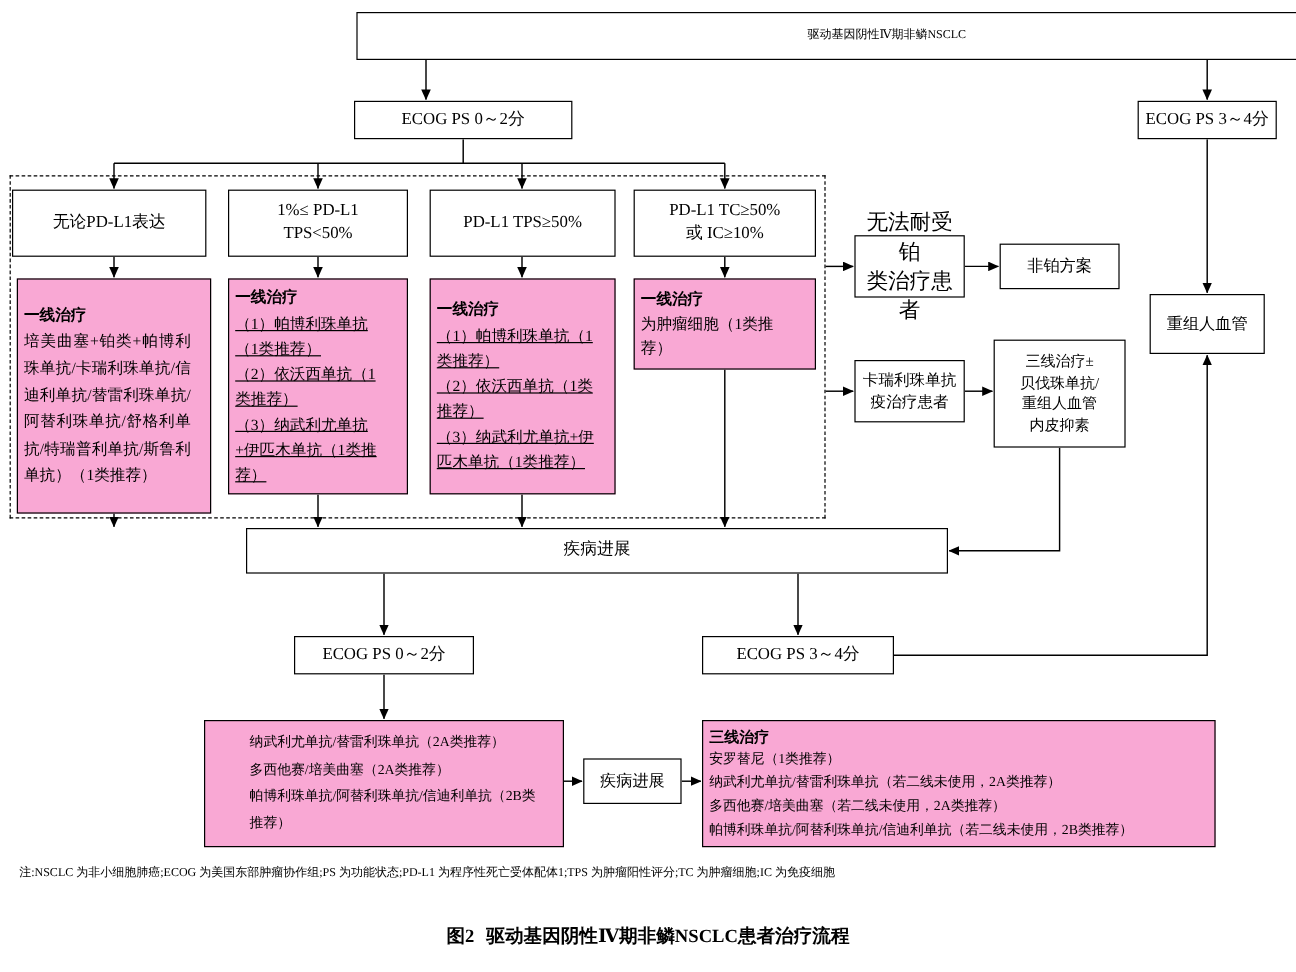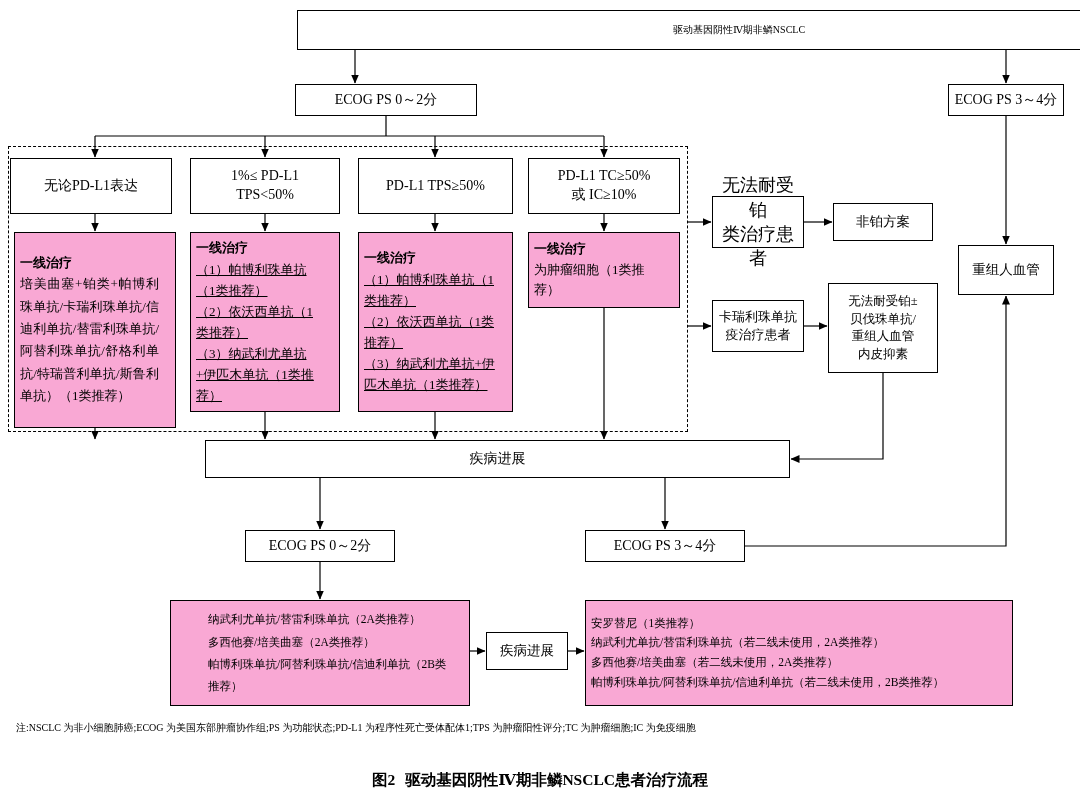--- a/index.html
+++ b/index.html
@@ -118,37 +118,38 @@
   <div class="tbox t4" style="left:528px; top:232px; width:152px; height:76px">
     <div class="ttl">一线治疗</div>
     <div class="body">为肿瘤细胞（1类推荐）</div>
   </div>
 
   <div class="node" style="left:712px; top:196px; width:92px; height:52px; font-size:18px">无法耐受铂
 类治疗患者</div>
   <div class="node" style="left:833px; top:203px; width:100px; height:38px; font-size:13.5px">非铂方案</div>
   <div class="node" style="left:712px; top:300px; width:92px; height:52px; font-size:13px">卡瑞利珠单抗
 疫治疗患者</div>
-  <div class="node" style="left:828px; top:283px; width:110px; height:90px; font-size:12.5px; line-height:1.4">无法耐受铂±
+  <div class="node" style="left:828px; top:283px; width:110px; height:90px; font-size:12.5px; line-height:1.4">三线治疗±
 贝伐珠单抗/
 重组人血管
 内皮抑素</div>
   <div class="node" style="left:958px; top:245px; width:96px; height:50px; font-size:13.5px">重组人血管</div>
 
   <div class="node" style="left:205px; top:440px; width:585px; height:38px">疾病进展</div>
   <div class="node" style="left:245px; top:530px; width:150px; height:32px">ECOG PS 0～2分</div>
   <div class="node" style="left:585px; top:530px; width:160px; height:32px">ECOG PS 3～4分</div>
 
   <div class="tbox sm second" style="left:170px; top:600px; width:300px; height:106px">
     <div class="body">纳武利尤单抗/替雷利珠单抗（2A类推荐）
 多西他赛/培美曲塞（2A类推荐）
 帕博利珠单抗/阿替利珠单抗/信迪利单抗（2B类推荐）</div>
   </div>
   <div class="node" style="left:486px; top:632px; width:82px; height:38px; font-size:13.5px">疾病进展</div>
   <div class="tbox sm third" style="left:585px; top:600px; width:428px; height:106px">
+    <div class="ttl">三线治疗</div>
     <div class="body">安罗替尼（1类推荐）
 纳武利尤单抗/替雷利珠单抗（若二线未使用，2A类推荐）
 多西他赛/培美曲塞（若二线未使用，2A类推荐）
 帕博利珠单抗/阿替利珠单抗/信迪利单抗（若二线未使用，2B类推荐）</div>
   </div>
 
   <div class="notes">注:NSCLC 为非小细胞肺癌;ECOG 为美国东部肿瘤协作组;PS 为功能状态;PD-L1 为程序性死亡受体配体1;TPS 为肿瘤阳性评分;TC 为肿瘤细胞;IC 为免疫细胞</div>
   <div class="caption">
     <span class="cap-label">图2</span><span class="cap-text">驱动基因阴性Ⅳ期非鳞NSCLC患者治疗流程</span>
   </div>

